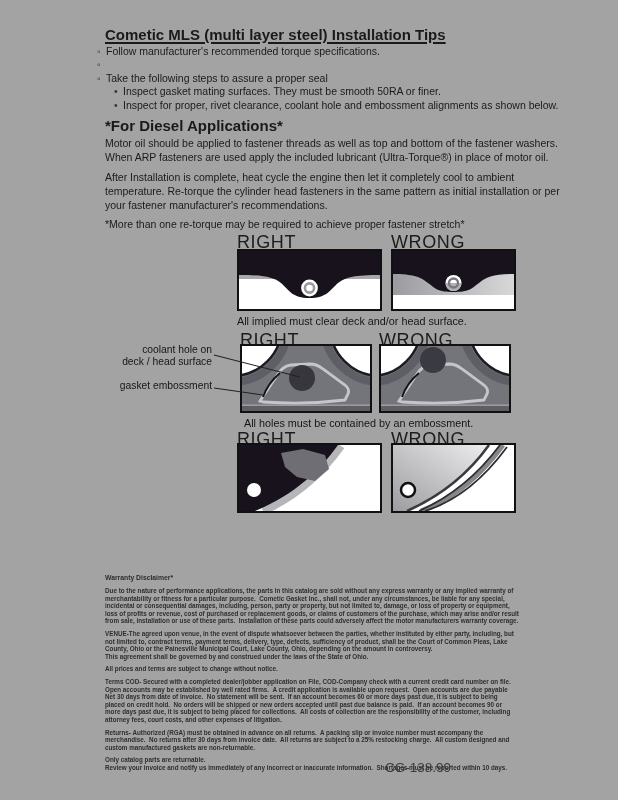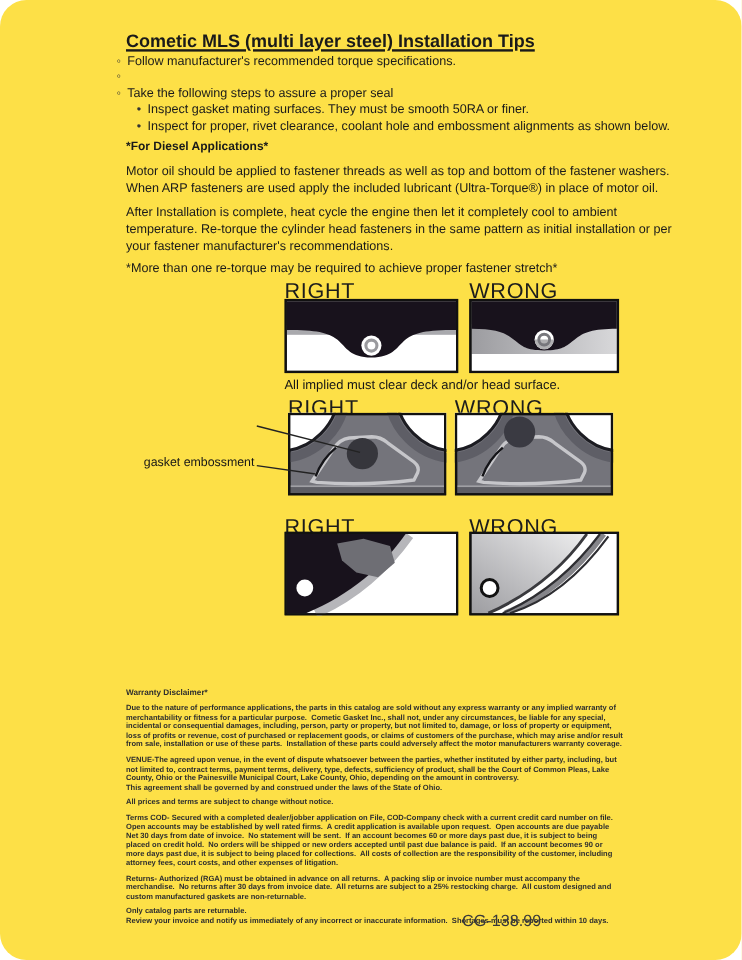--- a/index.html
+++ b/index.html
@@ -1,30 +1,30 @@
 <!DOCTYPE html>
 <html><head>
 <meta charset="utf-8">
 <style>
   * { margin:0; padding:0; box-sizing:border-box; }
   html,body { background:#ffffff; }
   #page {
-    position:relative; width:618px; height:800px; background:#fde047;
-    font-family:"Liberation Sans", sans-serif; color:#1a1a1a; overflow:hidden;border-radius:22px;
+    position:relative; width:618px; height:800px; background:#a3a3a3;
+    font-family:"Liberation Sans", sans-serif; color:#1a1a1a; overflow:hidden;
   }
   .abs { position:absolute; }
   .title {
     left:105px; top:26px; font-size:15px; font-weight:700;
     text-decoration:underline; text-decoration-thickness:1.5px; text-underline-offset:2px;
   }
   .bullets { left:97px; top:45px; font-size:10.5px; line-height:13.4px; }
   .b-row { display:flex; }
   .b-marker { width:9px; color:#333; }
   .sub { margin-left:17px; }
-  .diesel-heading { left:105px; top:117px; font-size:10px; font-weight:700; }
+  .diesel-heading { left:105px; top:117px; font-size:15px; font-weight:700; }
   .body-para { left:105px; width:460px; font-size:10.5px; line-height:14px; }
   .p1 { top:136px; }
   .p2 { top:170px; }
   .note { top:217px; }
   .fig-label { font-size:18px; letter-spacing:0.6px; text-align:left; color:#1c1c1c; }
   .cap { font-size:10.8px; color:#161616; }
   .ann { font-size:10.3px; line-height:11.5px; text-align:right; color:#161616; width:112px; left:100px; }
   .fine { left:105px; top:574px; width:414px; color:#2e2e2e; }
   .fine h3 { font-size:6.8px; font-weight:700; margin-bottom:6px; }
   .fine p { font-size:6.3px; line-height:7.6px; font-weight:700; margin-bottom:5px; white-space:pre-wrap; }
@@ -120,27 +120,32 @@
     <circle cx="-8" cy="-18" r="50" fill="#ffffff" stroke="#1c1c22" stroke-width="2.5"></circle>
     <circle cx="140" cy="-18" r="50" fill="#ffffff" stroke="#1c1c22" stroke-width="2.5"></circle>
     <rect x="2" y="60.5" width="128" height="1.4" fill="#a0a0a4"></rect>
     <rect x="2" y="62" width="128" height="5" fill="#5e5e64"></rect>
     <path d="M20,57 L38,30 Q43,22 51,21 L70,20 Q77,20 83,25 L105,41 Q110,45 108,50 L105,56 Q65,61 24,58 Z" fill="none" stroke="#c6c6ca" stroke-width="2.8"></path>
     <path d="M23,53 Q28,39 40,29" fill="none" stroke="#141418" stroke-width="2"></path>
     <circle cx="54" cy="16" r="13" fill="#3a3a42"></circle>
     <rect x="1" y="1" width="130" height="67" fill="none" stroke="#111" stroke-width="2"></rect>
   </svg>
 
+  <div class="abs ann" style="top:344px;">
+    <div>coolant hole on</div>
+    <div>deck / head surface</div>
+  </div>
   <div class="abs ann" style="top:380px;">gasket embossment</div>
 
   <svg class="abs" style="left:100px; top:344px; pointer-events:none;" width="210" height="60" viewBox="0 0 210 60">
     <line x1="114" y1="11" x2="200" y2="33" stroke="#222" stroke-width="1.1"></line>
     <line x1="114" y1="44" x2="163" y2="51" stroke="#222" stroke-width="1.1"></line>
   </svg>
 
+  <div class="abs cap" style="left:244px; top:417px;">All holes must be contained by an embossment.</div>
 
   <div class="abs fig-label" style="left:237px; top:429px; width:145px;">RIGHT</div>
   <div class="abs fig-label" style="left:391px; top:429px; width:125px;">WRONG</div>
 
   <svg class="abs" style="left:237px; top:443px;" width="145" height="70" viewBox="0 0 145 70">
     <rect x="1" y="1" width="143" height="68" fill="#ffffff" stroke="#111" stroke-width="2"></rect>
     <path d="M104,3 C84,31 60,53 26,68" fill="none" stroke="#b6b6ba" stroke-width="8"></path>
     <path d="M2,2 H101 C81,30 56,52 18,68 L2,68 Z" fill="#18121c"></path>
     <polygon points="44,10 66,6 88,12 92,26 78,38 60,34 48,24" fill="#6e6e74"></polygon>
     <circle cx="17" cy="47" r="7" fill="#ffffff"></circle>

